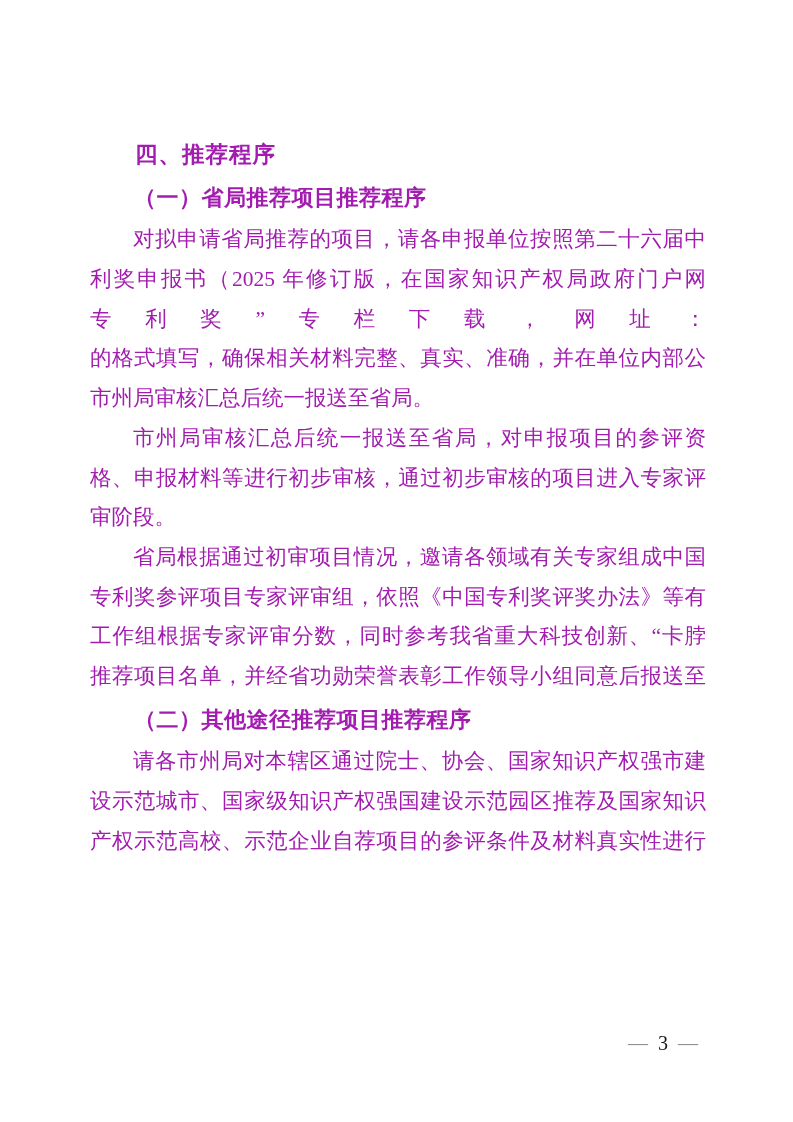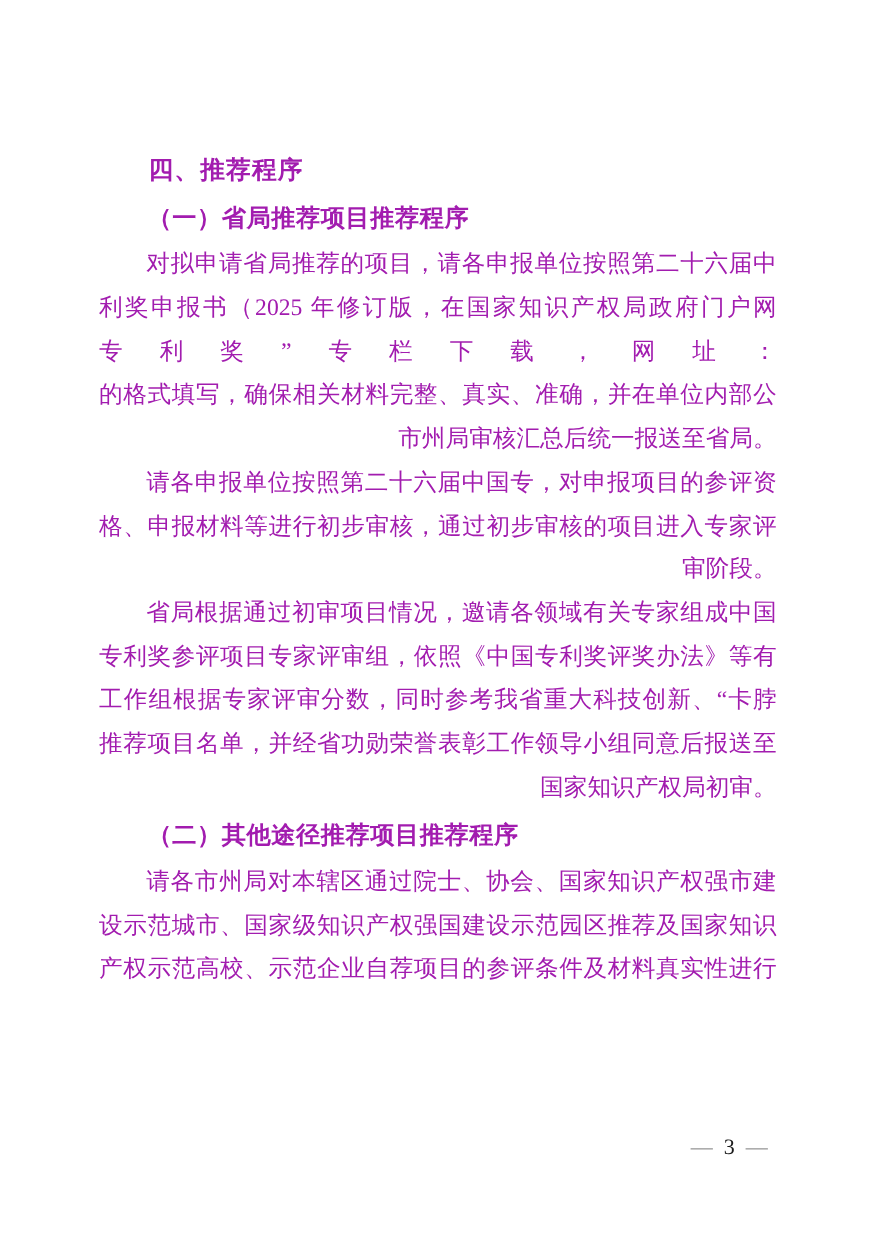--- a/index.html
+++ b/index.html
@@ -25,21 +25,20 @@
   .line {
     height: 39.7px;
     line-height: 39.7px;
     font-size: 21.5px;
     white-space: nowrap;
     color: #a21caf;
   }
   .line.body {
     white-space: normal;
     overflow: hidden;
-    text-align: right;
   }
   .line.j {
     text-align: justify;
     text-align-last: justify;
   }
   .line.indent {
     text-indent: 2em;
   }
   .heading {
     font-family: "Liberation Sans", "DejaVu Sans", sans-serif;
@@ -77,28 +76,27 @@
 
 <div class="page">
   <div class="content">
       <div class="line heading">四、推荐程序</div>
       <div class="line subheading">（一）省局推荐项目推荐程序</div>
       <div class="line body j indent">对拟申请省局推荐的项目，请各申报单位按照第二十六届中国专</div>
       <div class="line body j">利奖申报书（2025 年修订版，在国家知识产权局政府门户网站“中国</div>
       <div class="line body j">专利奖”专栏下载，网址：https://www.cnipa.gov.cn/col/col41/index.html）</div>
       <div class="line body j">的格式填写，确保相关材料完整、真实、准确，并在单位内部公</div>
       <div class="line body">市州局审核汇总后统一报送至省局。</div>
-      <div class="line body j indent">请各申报单位按照第二十六届中国专，对申报项目的参评资</div>
+      <div class="line body j indent">市州局审核汇总后统一报送至省局，对申报项目的参评资</div>
       <div class="line body j">格、申报材料等进行初步审核，通过初步审核的项目进入专家评</div>
       <div class="line body">审阶段。</div>
       <div class="line body j indent">省局根据通过初审项目情况，邀请各领域有关专家组成中国</div>
       <div class="line body j">专利奖参评项目专家评审组，依照《中国专利奖评奖办法》等有</div>
       <div class="line body j">工作组根据专家评审分数，同时参考我省重大科技创新、“卡脖</div>
       <div class="line body j">推荐项目名单，并经省功勋荣誉表彰工作领导小组同意后报送至</div>
-      <div class="line body">国家知识产权局初审。</div>
       <div class="line subheading">（二）其他途径推荐项目推荐程序</div>
       <div class="line body j indent">请各市州局对本辖区通过院士、协会、国家知识产权强市建</div>
       <div class="line body j">设示范城市、国家级知识产权强国建设示范园区推荐及国家知识</div>
       <div class="line body j">产权示范高校、示范企业自荐项目的参评条件及材料真实性进行</div>
     </div>
   <div class="footer">
     <span class="dash">—</span><span class="num">3</span><span class="dash">—</span>
   </div>
 </div>
 

